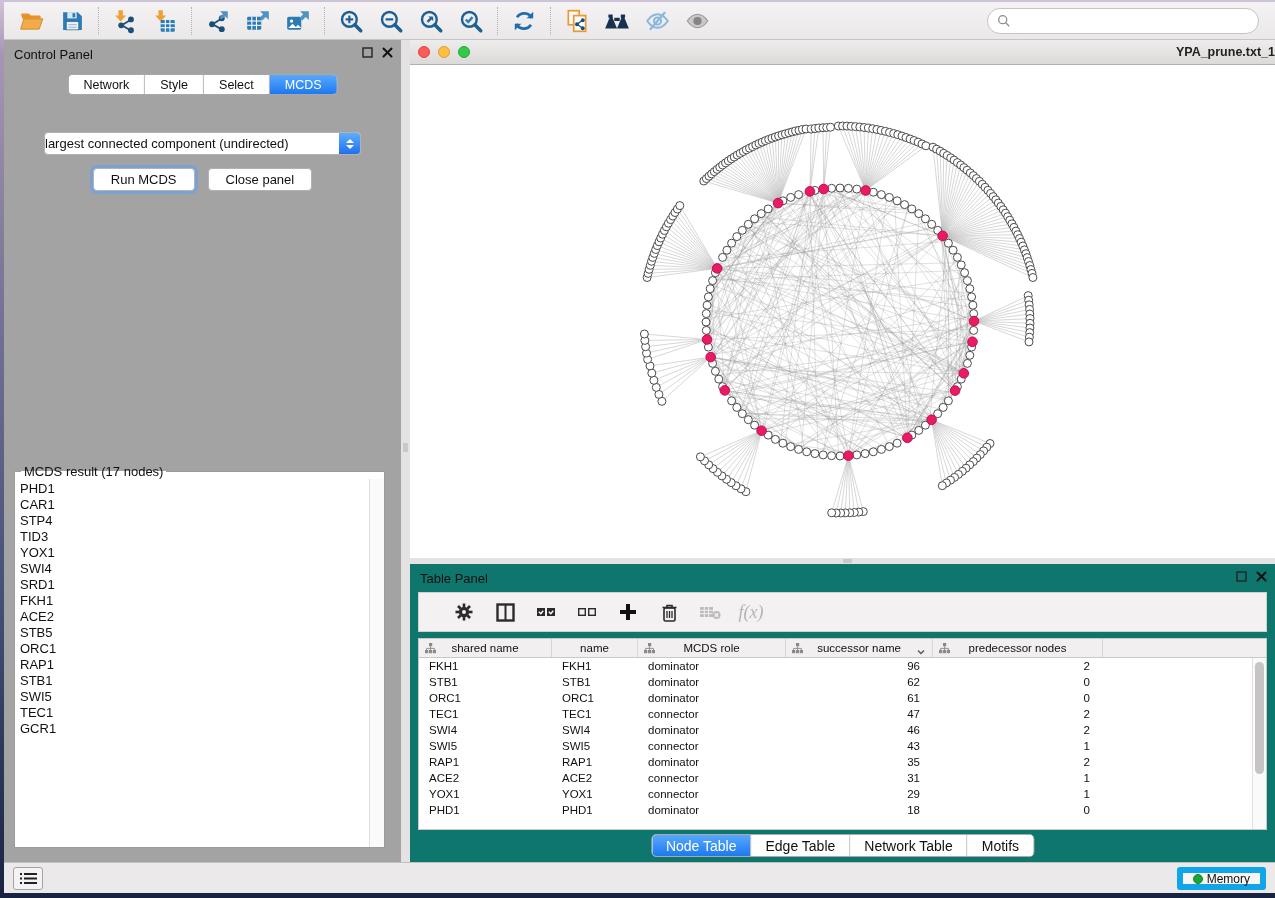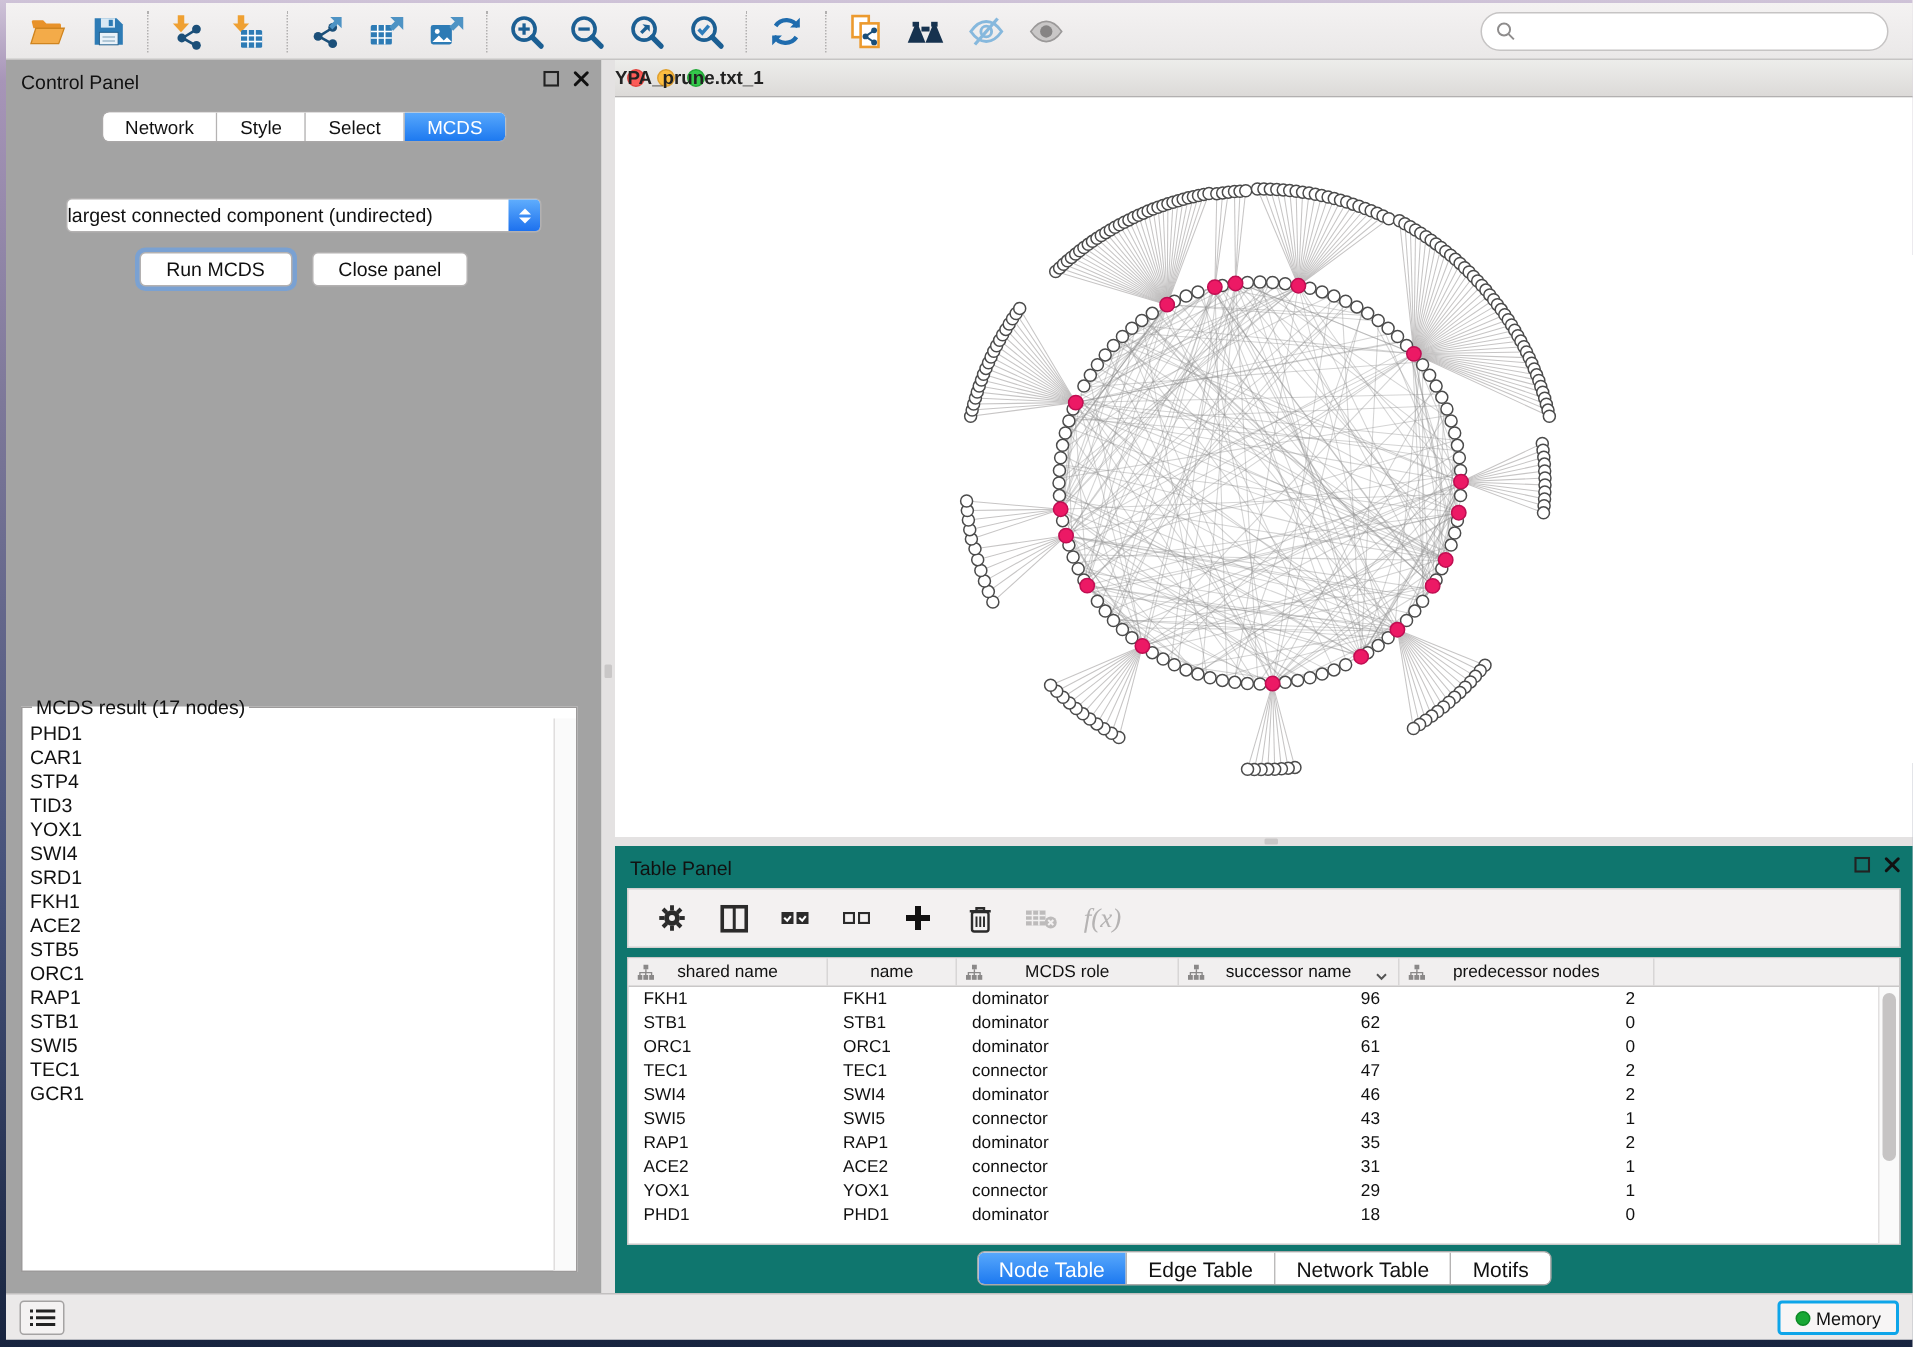--- a/index.html
+++ b/index.html
@@ -55,33 +55,33 @@
   .h-splitter { position:absolute; left:406px; right:0; top:556px; height:6px; background:#e4e2e2; }
   .h-splitter .knob { position:absolute; left:50%; top:1px; width:9px; height:4px; background:#c9c7c7; border-radius:1px; }
 
   
   .network-view { position:absolute; left:406px; right:0; top:38px; height:518px; }
   .nv-titlebar { height:25px; background:linear-gradient(#ededeb,#dcdad8); border-bottom:1px solid #b2b0b0; position:relative; }
   .tl { position:absolute; top:6px; width:12px; height:12px; border-radius:50%; }
   .tl.red { left:8px; background:#fc5b57; border:1px solid #e2443f; }
   .tl.yellow { left:28px; background:#fdbe41; border:1px solid #e0a02f; }
   .tl.green { left:48px; background:#34c94b; border:1px solid #23a938; }
-  .nv-title { position:absolute; width:100%; text-align:left; top:5px; font-size:12.5px; font-weight:600; color:#222;
+  .nv-title { position:absolute; width:100%; text-align:right; top:5px; font-size:12.5px; font-weight:600; color:#222;
     font-stretch:condensed; }
   .nv-canvas { position:absolute; top:25px; left:0; right:0; bottom:0; background:#fff; }
   .nv-canvas svg { position:absolute; inset:0; width:100%; height:100%; }
   .chord { stroke:#8f8f8f; stroke-width:.7; opacity:.38; }
   .fanline { stroke:#bdbbbb; stroke-width:.7; opacity:.85; }
   .ringnode { fill:#fff; stroke:#4b4b4b; stroke-width:1; }
   .domnode { stroke-width:1; }
 
   
   .table-panel { position:absolute; left:406px; right:0; top:562px; bottom:31px; background:#0f766e; }
   .tp-toolbar { position:absolute; left:8px; right:8px; top:28px; height:40px; background:#f3f1f1;
-    border:1px solid #d2d0d0; display:flex; align-items:center; gap:15px; padding-left:16px; }
+    border:1px solid #d2d0d0; display:flex; align-items:center; gap:15px; padding-left:32px; }
   .tpbtn { width:26px; height:26px; border:none; background:transparent; display:flex; align-items:center; justify-content:center; }
   .fx-label { font-family:"Liberation Serif", serif; font-style:italic; font-size:18px; color:#b5b3b3; }
   .tp-table { position:absolute; left:8px; right:8px; top:74px; height:192px; background:#fff; border:1px solid #c9c7c7; }
   .tp-header { display:flex; height:19px; background:#f1efef; border-bottom:1px solid #c9c7c7; }
   .th { position:relative; display:flex; align-items:center; justify-content:center; font-size:11.5px; color:#111;
     border-right:1px solid #d8d6d6; }
   .th .hicon { position:absolute; left:6px; top:4px; }
   .th .sort { position:absolute; right:7px; top:6px; }
   .th.filler { flex:1; border-right:none; }
   .tr { display:flex; height:16px; }
@@ -92,21 +92,21 @@
   .tp-tabs { position:absolute; top:270px; left:50%; transform:translateX(-50%); display:flex; height:23px;
     border:1px solid #aba9a9; border-radius:5px; overflow:hidden; background:#fff; }
   .tp-tab { border:none; background:#fff; font-size:14px; padding:0 14px; color:#111; border-right:1px solid #b5b3b3; }
   .tp-tab:last-child { border-right:none; }
   .tp-tab.active { background:linear-gradient(#58a8fc,#1d79f0); color:#fff; }
 
   
   .status-bar { position:absolute; left:0; right:0; bottom:0; height:31px; background:#ebe9e9; border-top:1px solid #c2c0c0; }
   .list-btn { position:absolute; left:9px; top:4px; width:30px; height:23px; background:#f4f2f2;
     border:1px solid #a5a3a3; border-radius:3px; display:flex; align-items:center; justify-content:center; }
-  .memory-btn { position:absolute; right:9px; top:4px; height:23px; background:#f7f5f5; border:2px solid #0ea5e9;
+  .memory-btn { position:absolute; right:9px; top:4px; height:23px; background:#f7f5f5; border:6px solid #0ea5e9;
     border-radius:3px; font-size:12px; color:#111; display:flex; align-items:center; gap:4px; padding:0 10px; }
   .memory-btn .dot { width:10px; height:10px; border-radius:50%; background:#18a735; border:1px solid #0d8a26; }
 </style>
 </head>
 <body>
 
 <div class="wallpaper"></div>
 
 <div class="app">
 

